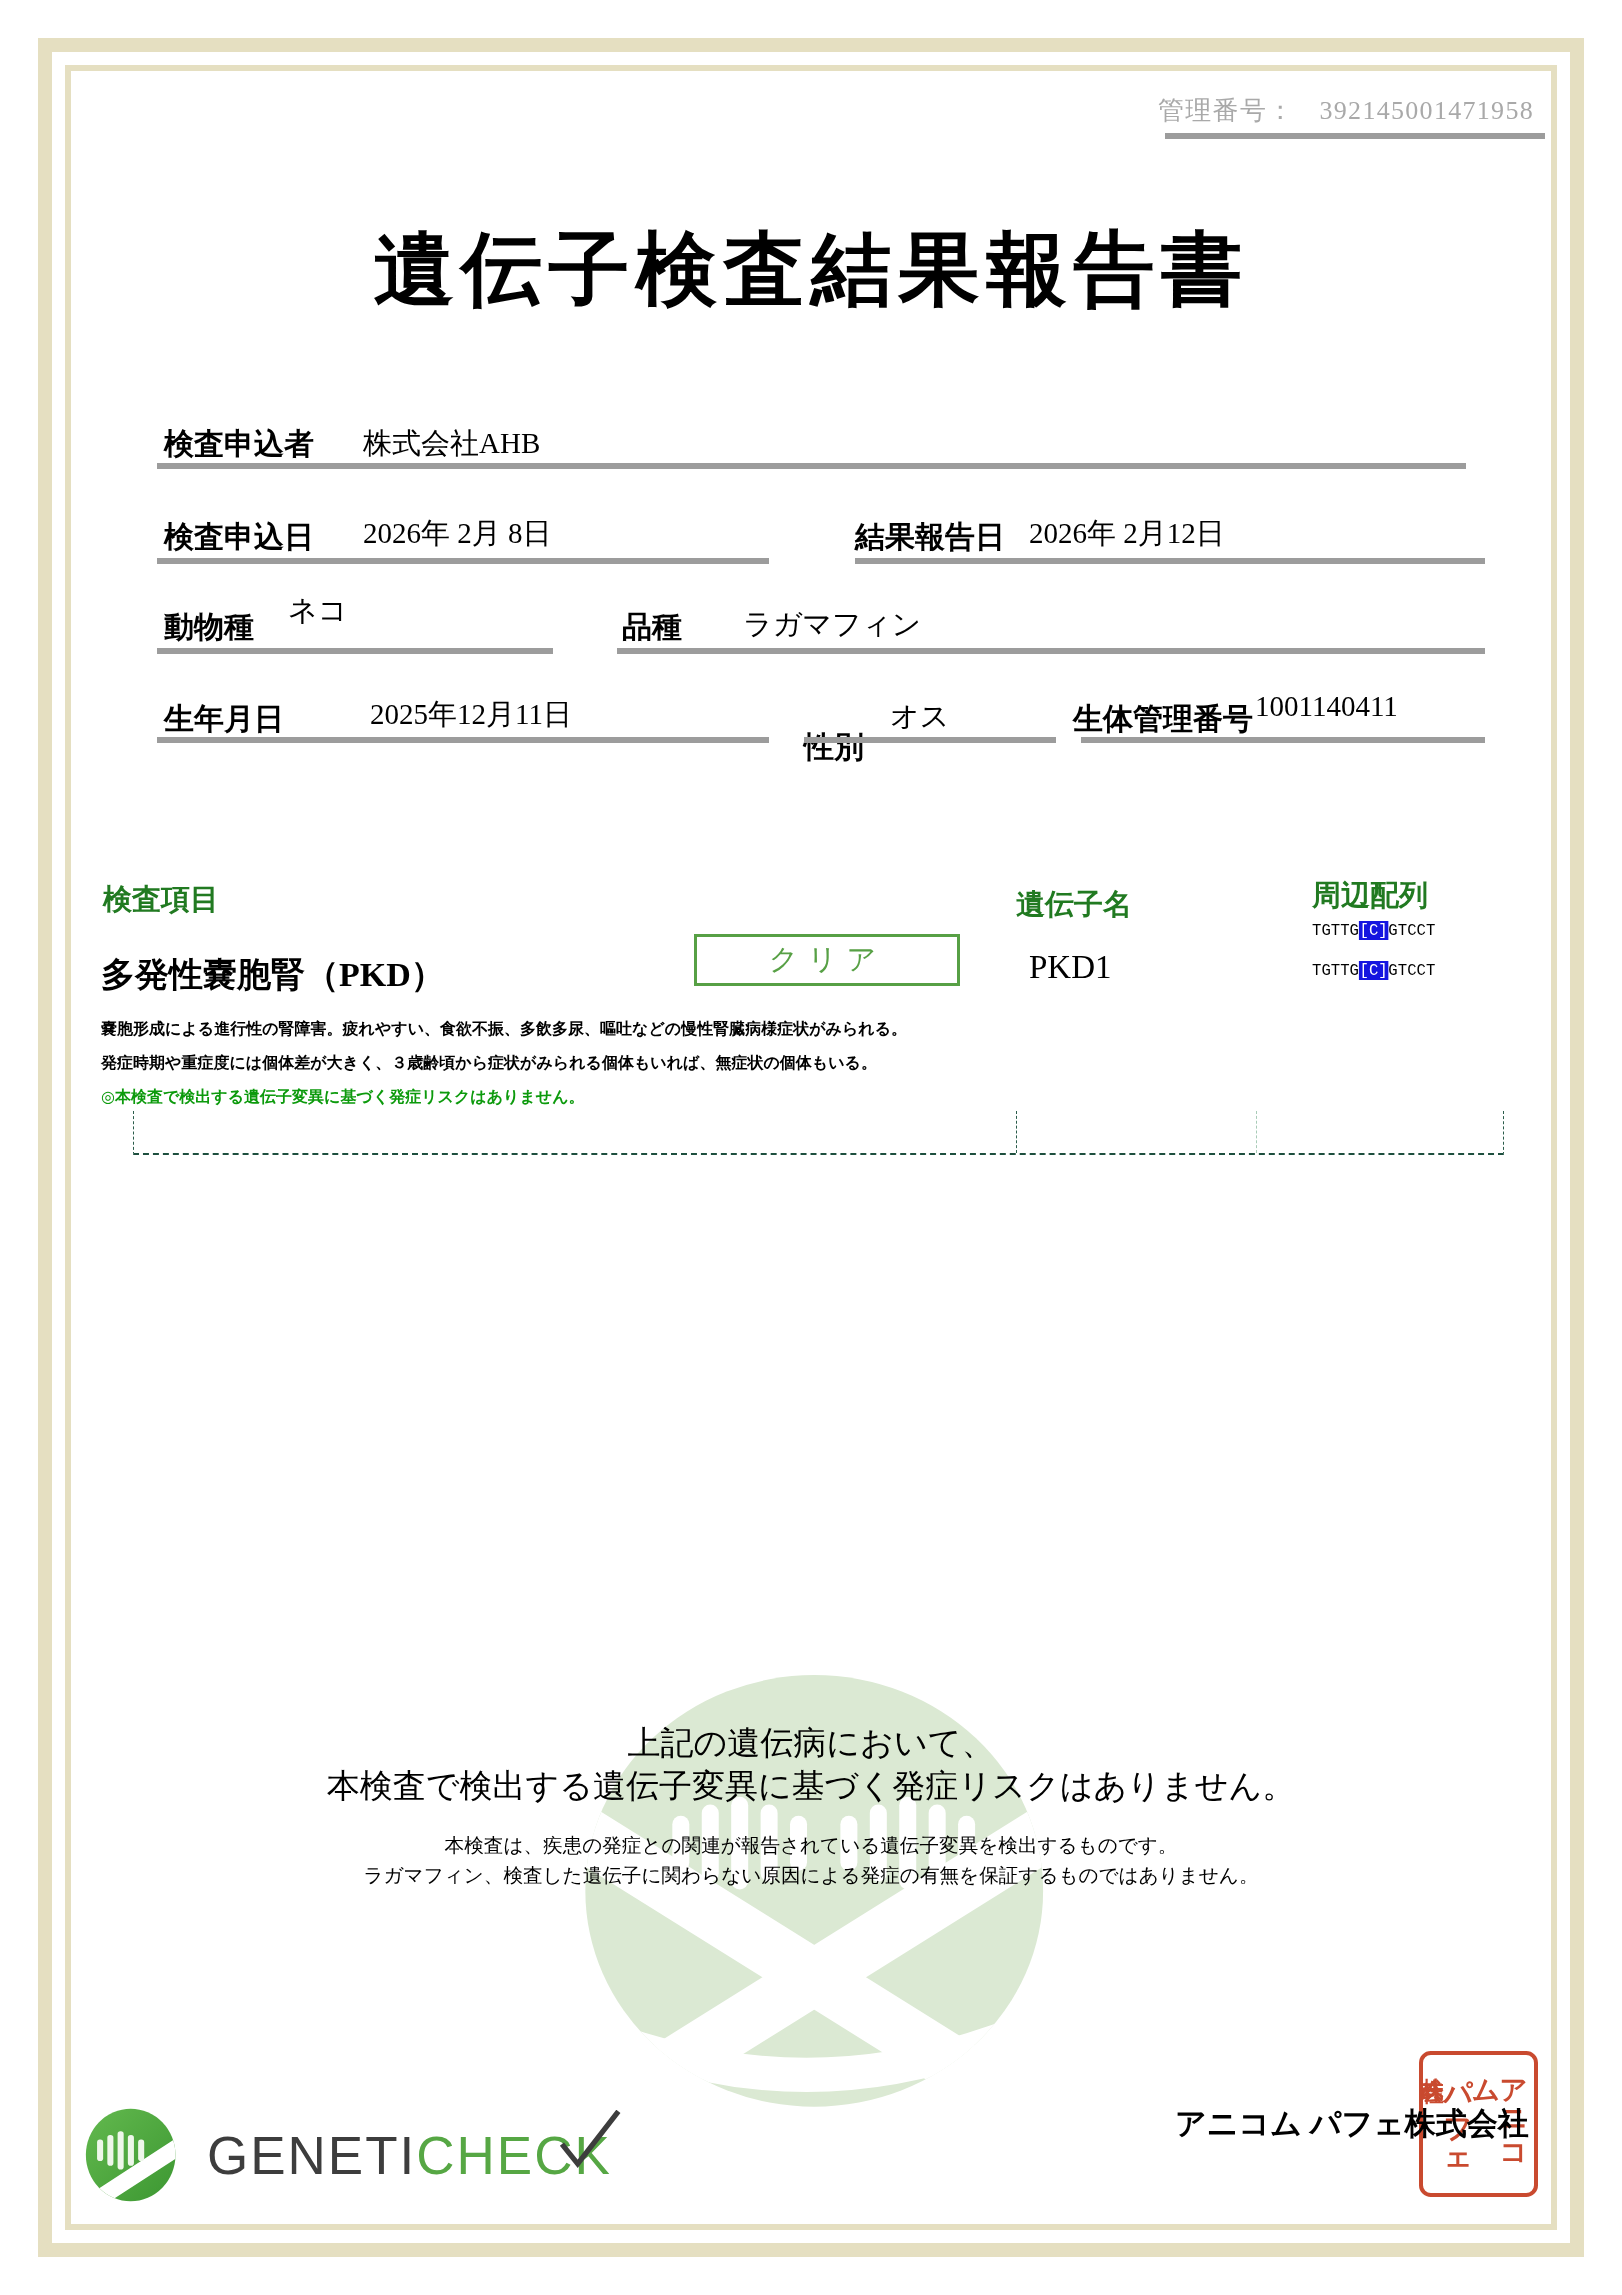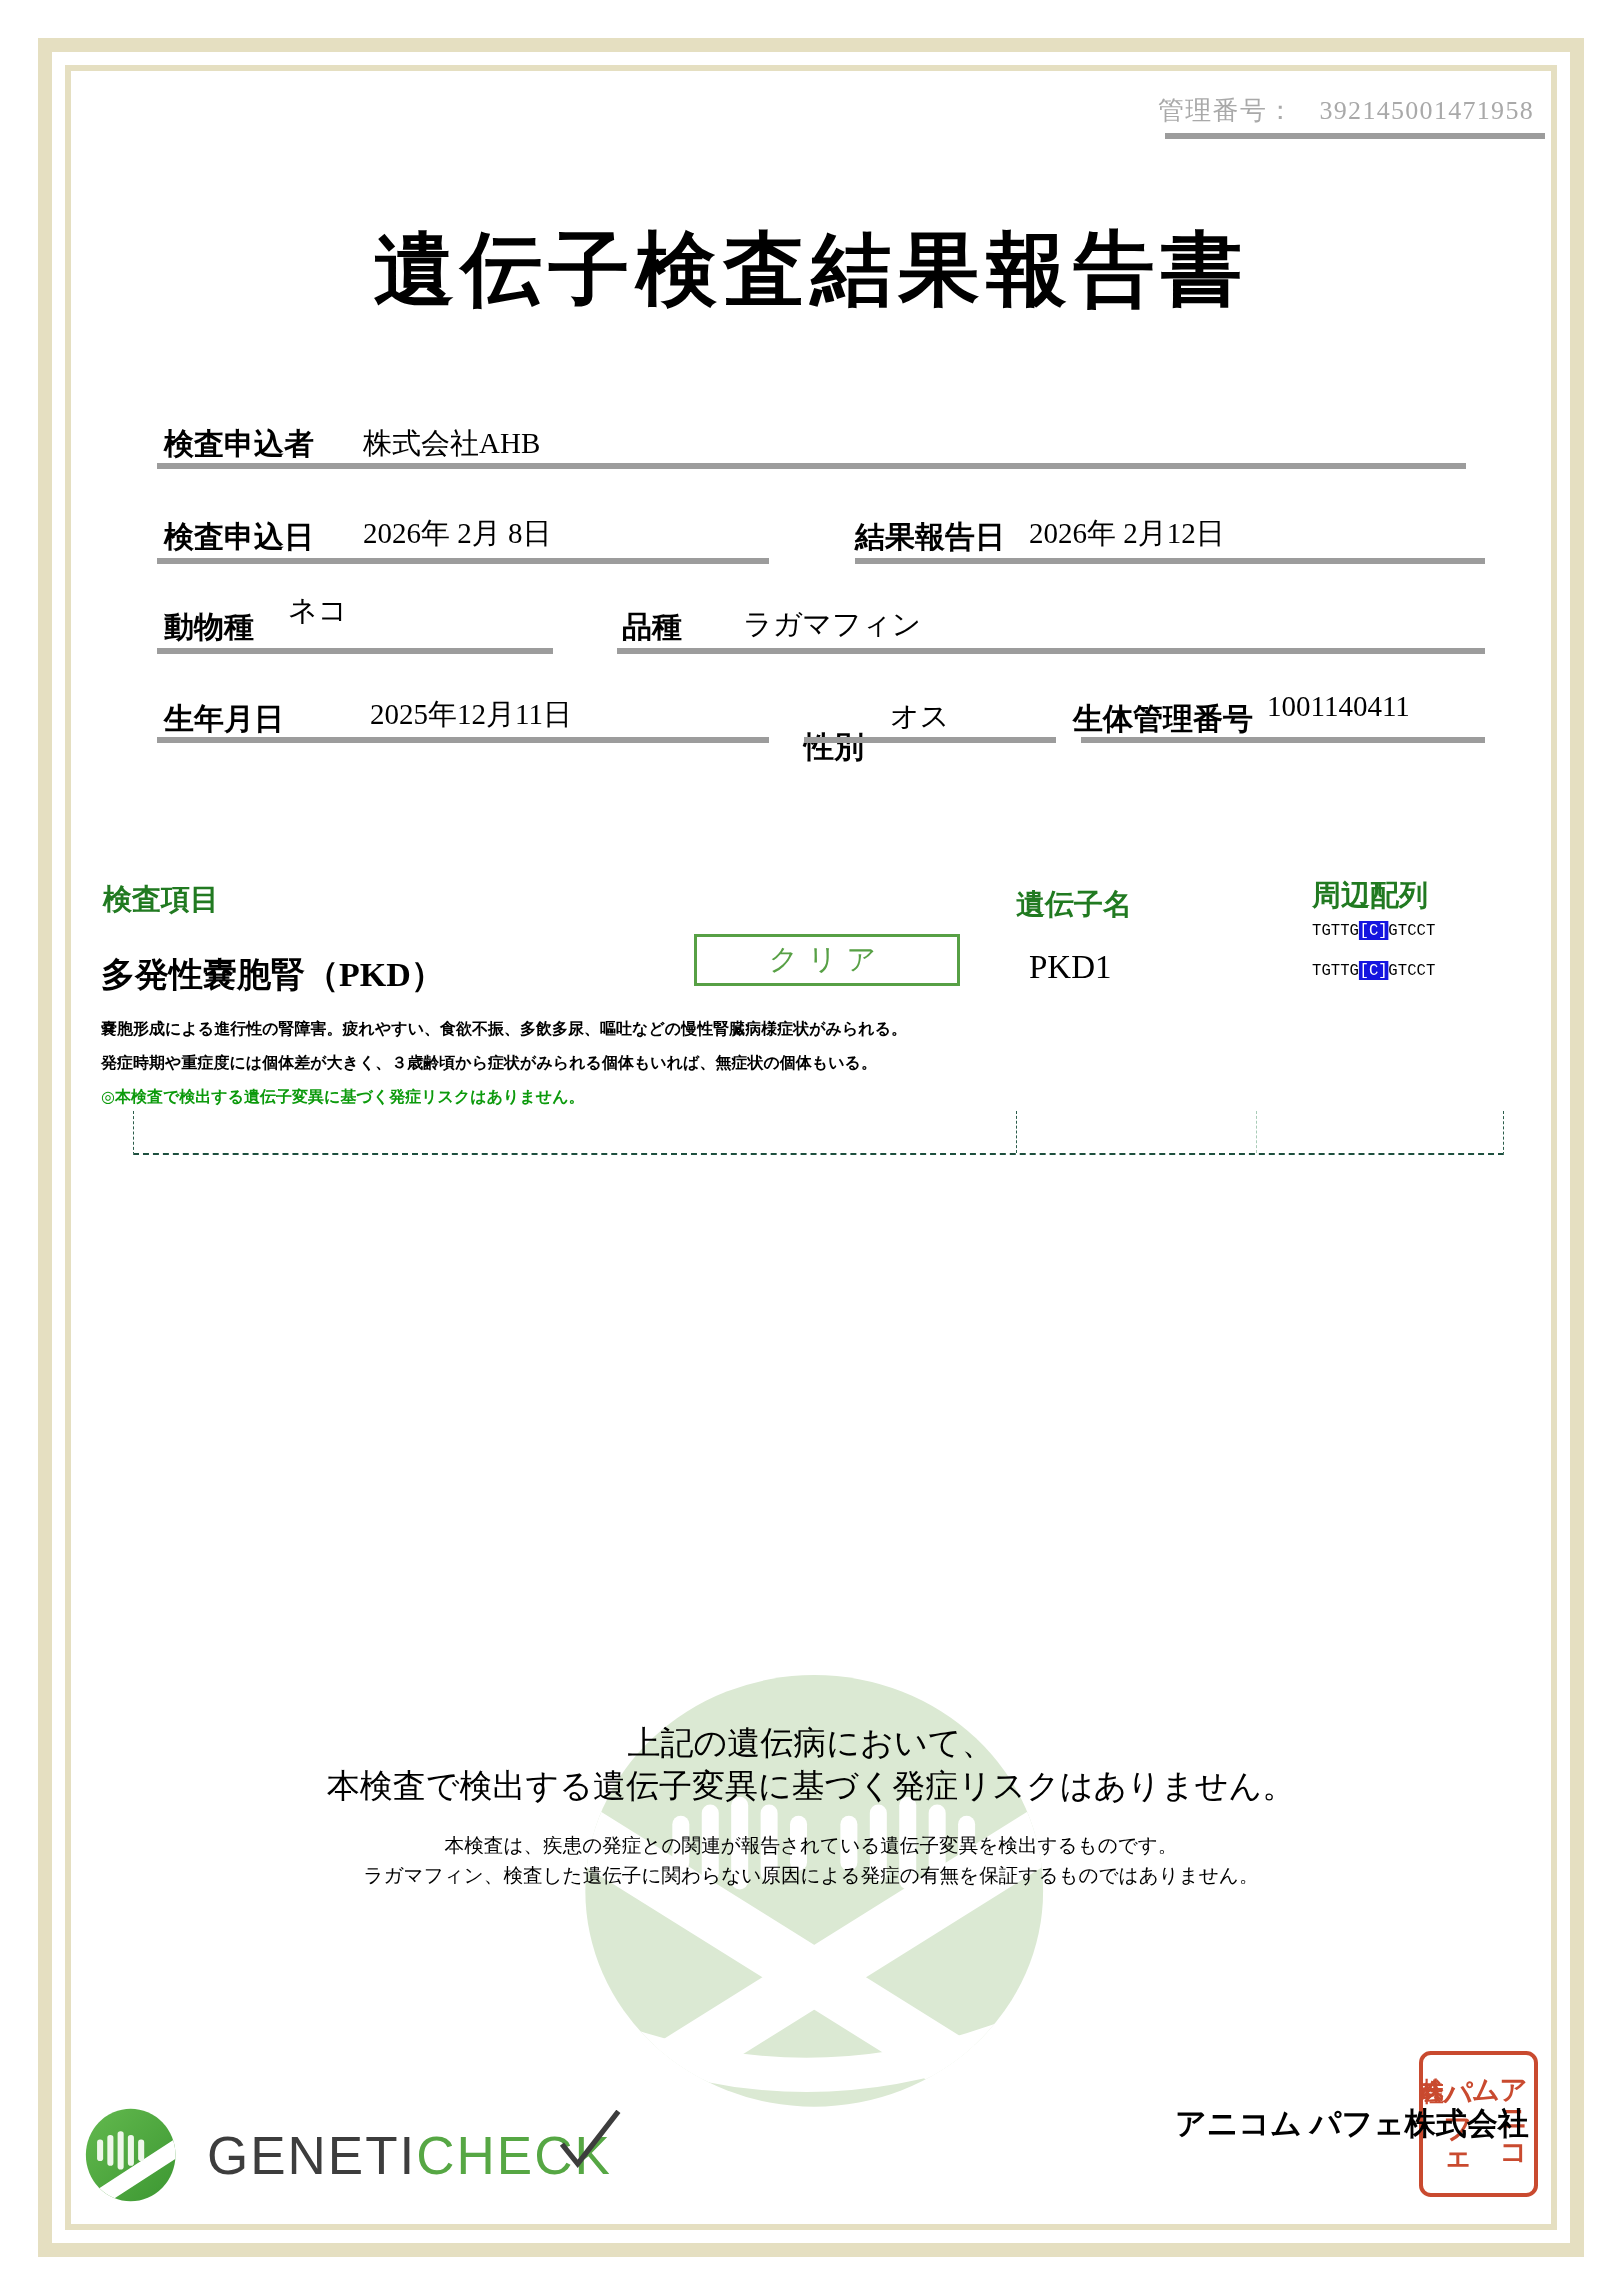--- a/index.html
+++ b/index.html
@@ -105,21 +105,21 @@
   <div class="val" style="left:743px;top:605px;">ラガマフィン</div>
   <div class="uline" style="left:617px;top:648px;width:868px;"></div>
 
   <div class="lbl" style="left:164px;top:699px;">生年月日</div>
   <div class="val" style="left:370px;top:695px;">2025年12月11日</div>
   <div class="uline" style="left:157px;top:737px;width:612px;"></div>
   <div class="lbl" style="left:804px;top:727px;">性別</div>
   <div class="val" style="left:890px;top:697px;">オス</div>
   <div class="uline" style="left:804px;top:737px;width:252px;"></div>
   <div class="lbl" style="left:1073px;top:699px;">生体管理番号</div>
-  <div class="val" style="left:1255px;top:690px;margin-left:12px;">1001140411</div>
+  <div class="val" style="left:1255px;top:690px;">1001140411</div>
   <div class="uline" style="left:1081px;top:737px;width:404px;"></div>
 
   <div class="sec-head" style="left:103px;top:880px;">検査項目</div>
   <div class="sec-head" style="left:1016px;top:885px;">遺伝子名</div>
   <div class="sec-head" style="left:1312px;top:876px;">周辺配列</div>
 
   <div class="row-item">多発性嚢胞腎（PKD）</div>
   <div class="result-box">
     <span>クリア</span>
   </div>

